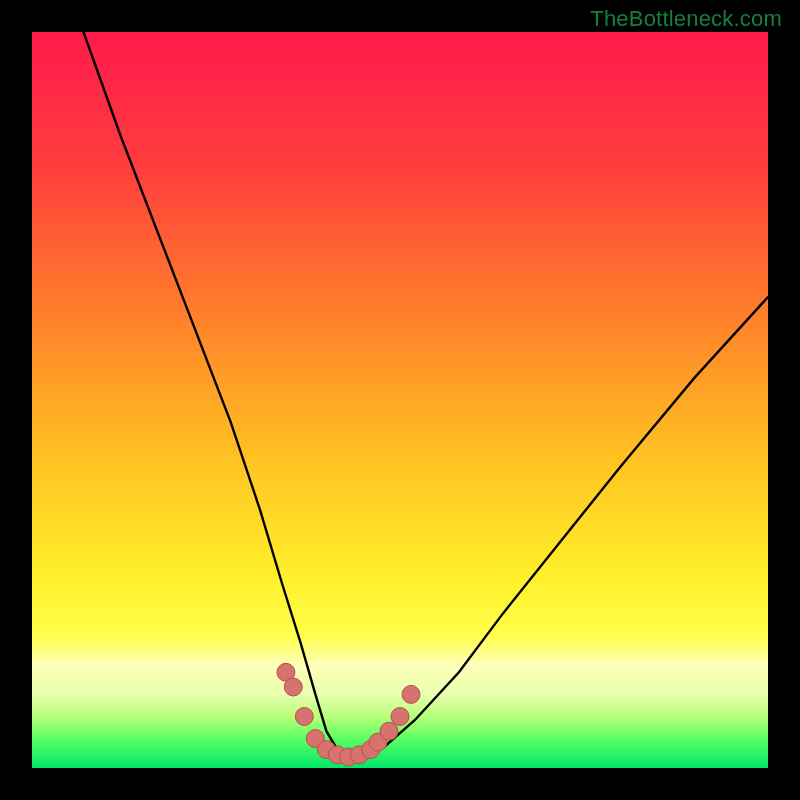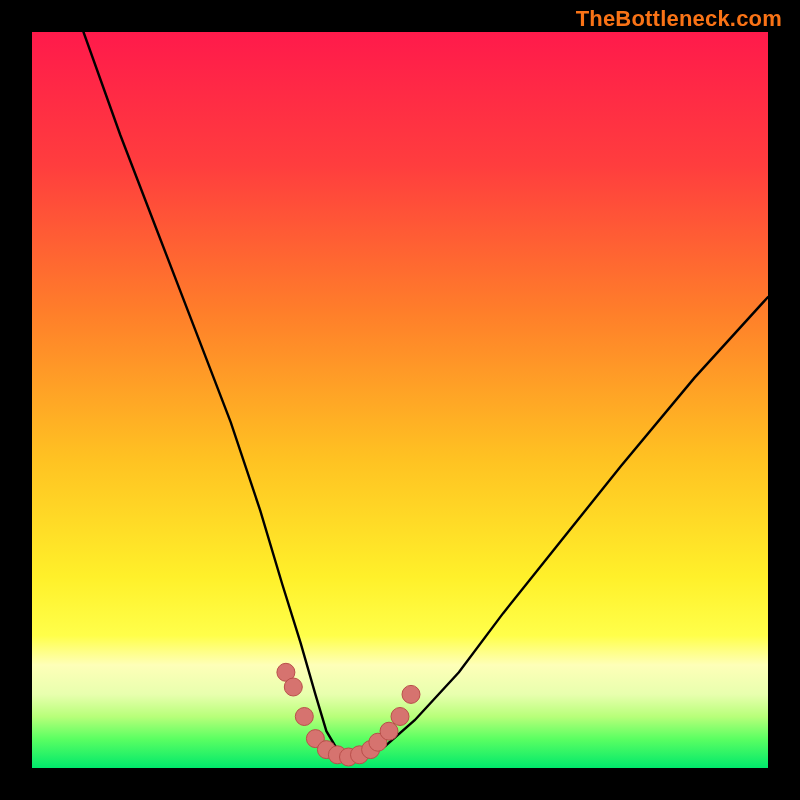--- a/index.html
+++ b/index.html
@@ -39,23 +39,23 @@
     left: 0;
     top: 0;
     width: 100%;
     height: 100%;
     pointer-events: none;
   }
   .watermark {
     position: absolute;
     top: 6px;
     right: 18px;
-    color: #f97316;
+    color: #15803d;
     font-size: 22px;
-    font-weight: 700;
+    font-weight: 400;
     letter-spacing: 0.2px;
   }
 </style>
 </head>
 <body>
 
 <div class="frame">
 
   <div class="plot">
 

